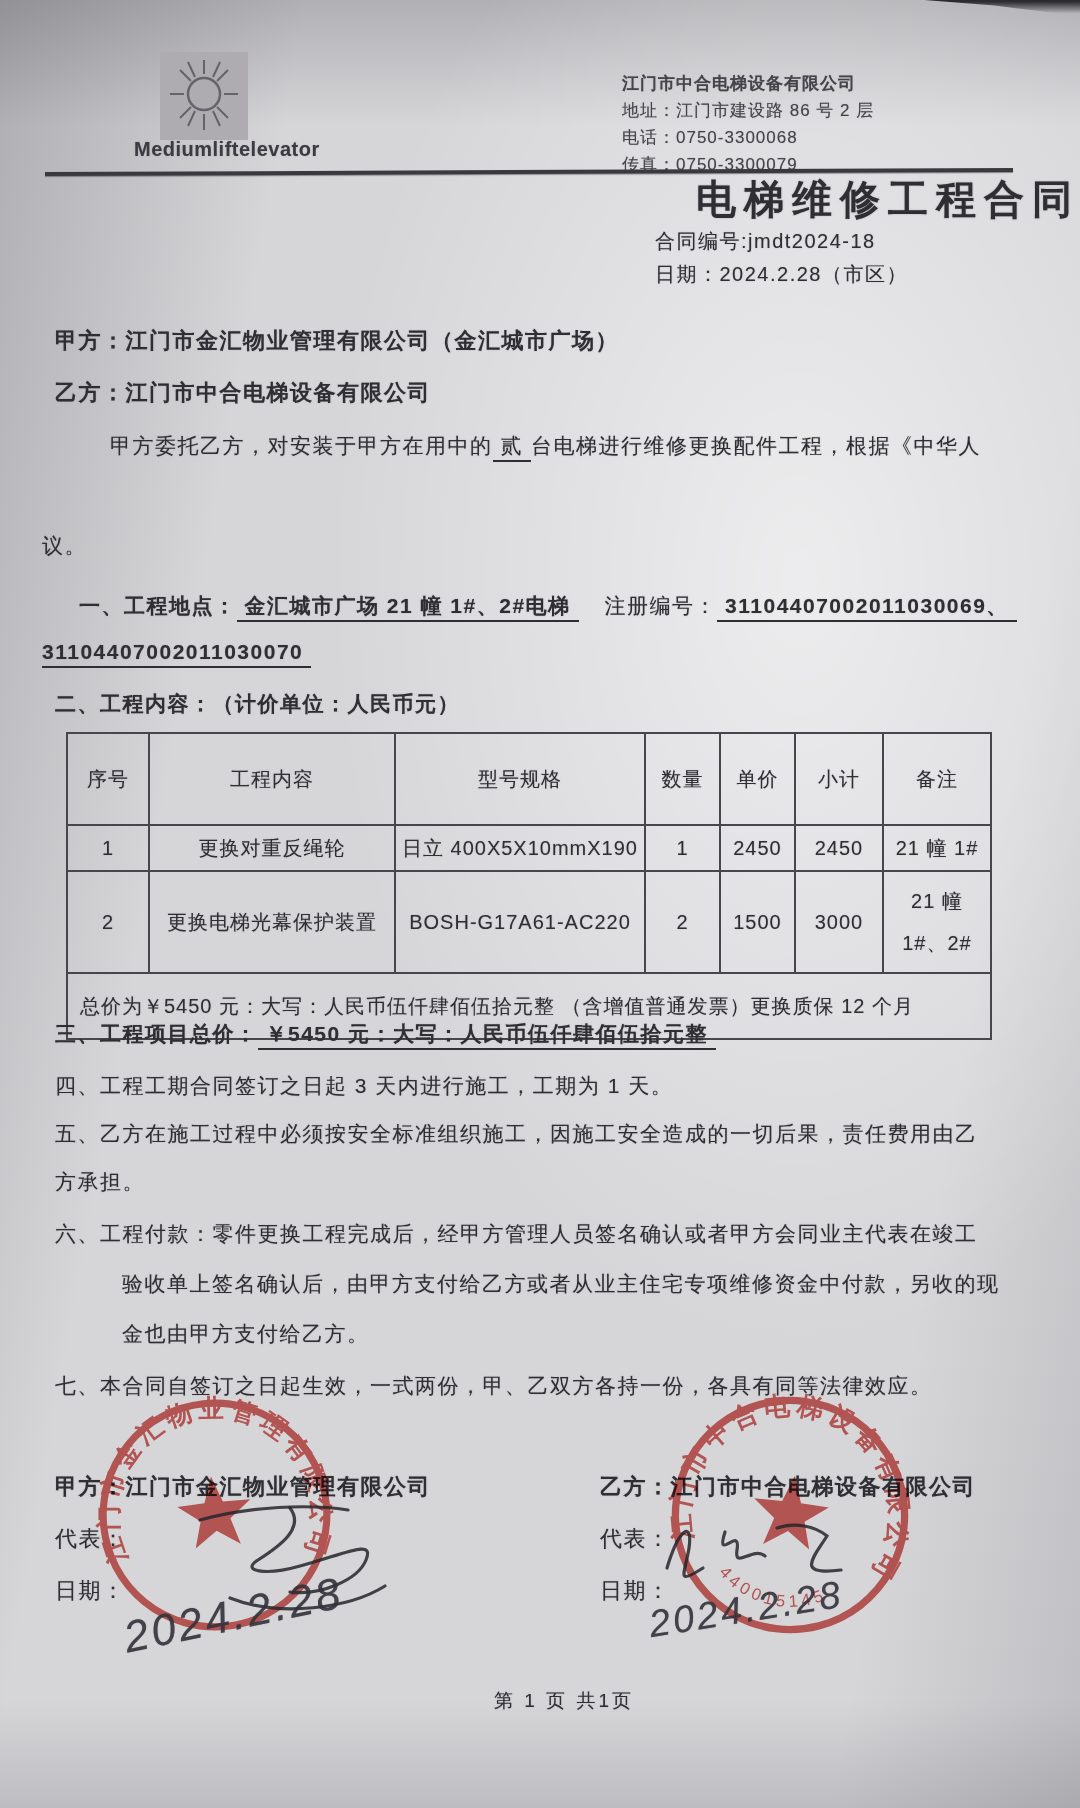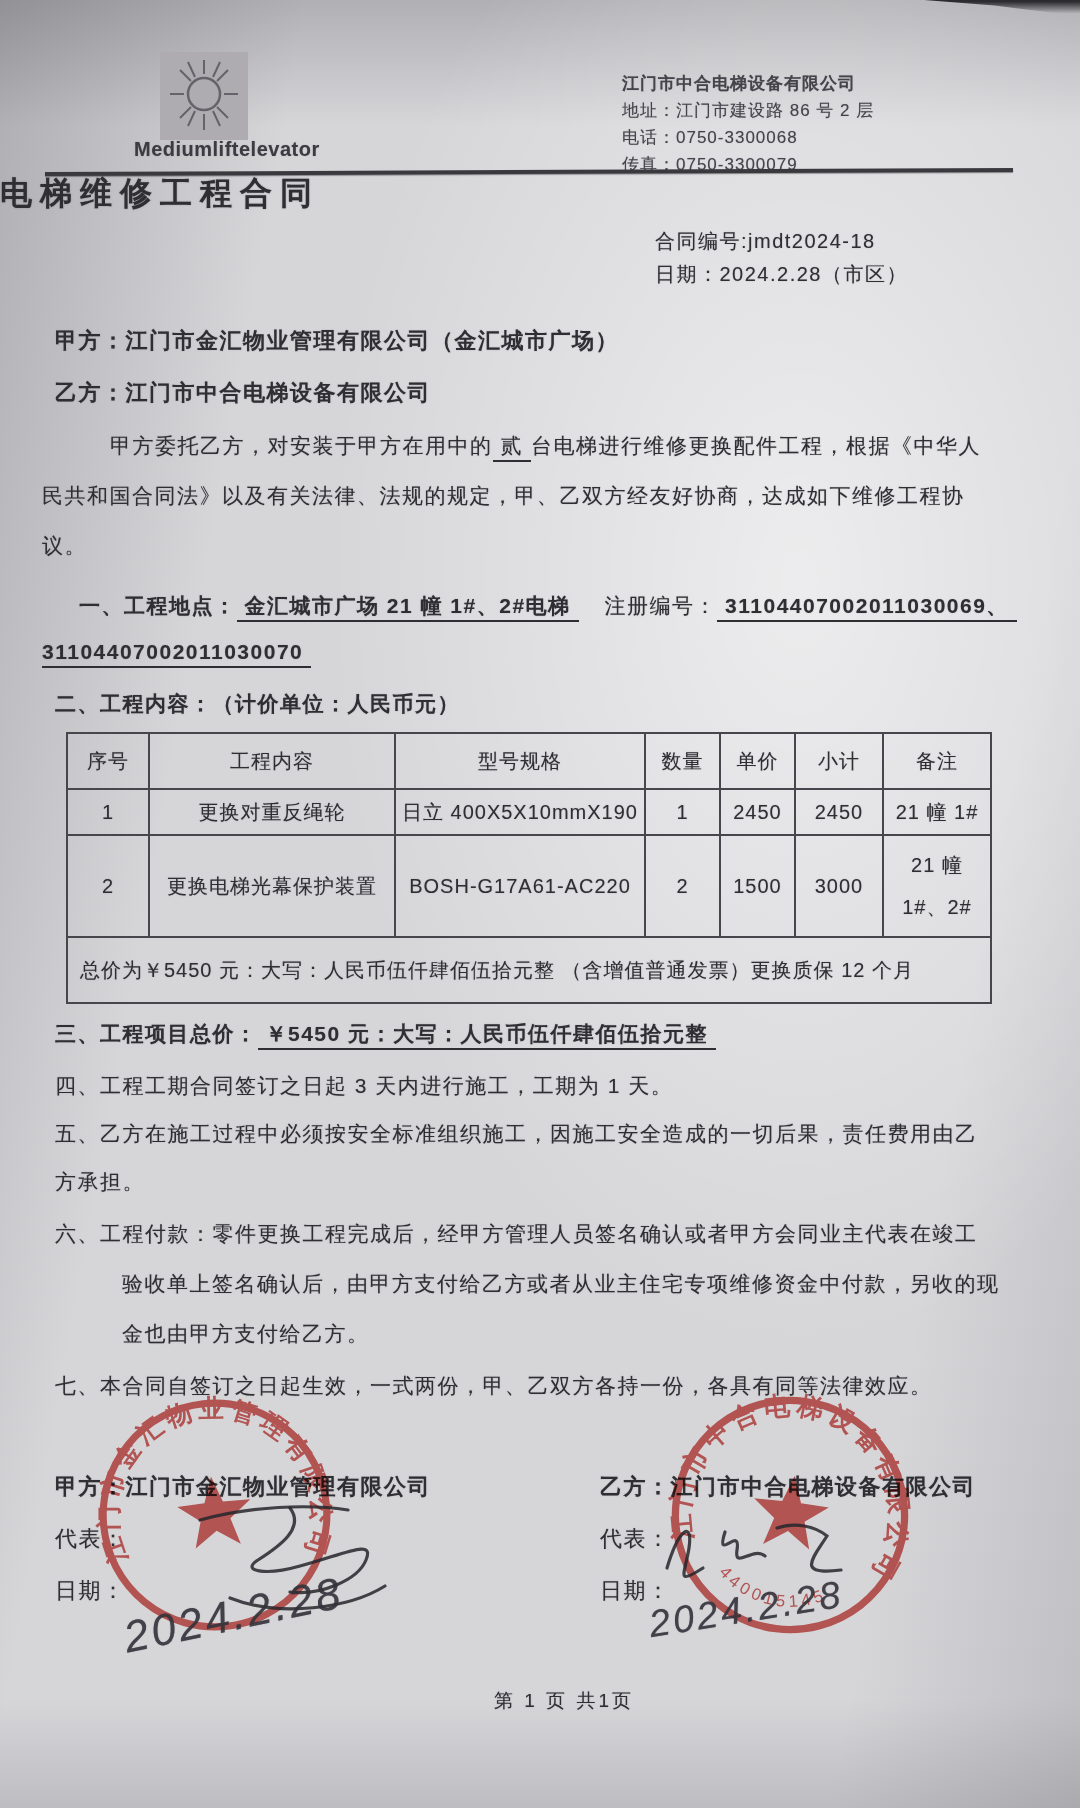--- a/index.html
+++ b/index.html
@@ -16,21 +16,21 @@
       #d6d5d8;
   }
   .abs{position:absolute;}
   .line{position:absolute; font-size:21px; letter-spacing:1.5px; white-space:nowrap;
         text-shadow:0 0 1.2px rgba(70,70,78,.38);}
   .bold{font-weight:700;}
   .semibold{font-weight:600;}
   .u{border-bottom:2px solid #2e2e33; padding:0 8px 3px;}
   .hdr-info{font-size:17px; line-height:27px; color:#45444b; letter-spacing:1px;
             text-shadow:0 0 1px rgba(70,70,78,.4);}
-  #title{left:0; right:0; top:172px; text-align:left; font-size:32px; font-weight:700;
+  #title{left:0; right:0; top:172px; text-align:right; font-size:40px; font-weight:700;
          letter-spacing:8px; text-shadow:0 0 1.5px rgba(60,60,66,.45);}
   #divider{left:45px; top:170px; width:968px; height:4px; background:#3a393e;
            box-shadow:0 1px 1px rgba(58,57,62,.5); transform:rotate(-.25deg);}
   #topright-dark{right:0; top:0; width:190px; height:16px;
       background:linear-gradient(to bottom, #2c2b2f 10%, rgba(44,43,47,0) 85%);
       clip-path:polygon(18% 0,100% 0,100% 100%,55% 35%);}
   table.ct{position:absolute; left:66px; top:732px; border-collapse:collapse;
            table-layout:fixed; font-size:20px; letter-spacing:1px;
            text-shadow:0 0 1.2px rgba(70,70,78,.35);}
   table.ct td, table.ct th{border:2px solid #47464c; text-align:center;
@@ -81,21 +81,20 @@
   <div id="title" class="abs">电梯维修工程合同</div>
   <div class="line" style="left:655px; top:228px; font-size:20px;">合同编号:jmdt2024-18</div>
   <div class="line" style="left:655px; top:261px; font-size:20px;">日期：2024.2.28（市区）</div>
 
   <div class="line bold" style="left:55px; top:326px; font-size:22px;">甲方：江门市金汇物业管理有限公司（金汇城市广场）</div>
   <div class="line bold" style="left:55px; top:378px; font-size:22px;">乙方：江门市中合电梯设备有限公司</div>
 
   <div class="line" style="left:110px; top:432px;">
     <span>甲方委托乙方，对安装于甲方在用中的</span><span class="u">贰</span><span>台电梯进行维修更换配件工程，根据《中华人</span>
   </div>
-  <div class="line" style="left:42px; top:482px;">民共和国合同法》以及有关法律、法规的规定，甲、乙双方经友好协商，达成如下维修工程协</div>
   <div class="line" style="left:42px; top:532px;">议。</div>
 
   <div class="line" style="left:55px; top:592px;margin-left:24px;">
     <span class="semibold">一、工程地点：</span><span class="u semibold">金汇城市广场 21 幢 1#、2#电梯</span><span style="display:inline-block; width:26px;"></span><span>注册编号：</span><span class="u semibold">31104407002011030069、</span>
   </div>
   <div class="line" style="left:42px; top:640px;">
     <span class="u semibold" style="padding-left:0;">31104407002011030070</span>
   </div>
 
   <div class="line semibold" style="left:55px; top:690px;">二、工程内容：（计价单位：人民币元）</div>
@@ -104,21 +103,21 @@
     <colgroup>
       <col style="width:82px">
         <col style="width:246px">
         <col style="width:250px">
       <col style="width:75px">
         <col style="width:75px">
         <col style="width:88px">
         <col style="width:108px">
     </colgroup>
     <tbody>
-        <tr style="height:56px">
+        <tr style="height:92px">
       <td>序号</td>
       <td>工程内容</td>
       <td>型号规格</td>
       <td>数量</td>
       <td>单价</td>
       <td>小计</td>
       <td>备注</td>
     </tr>
     <tr style="height:46px">
       <td>1</td>

